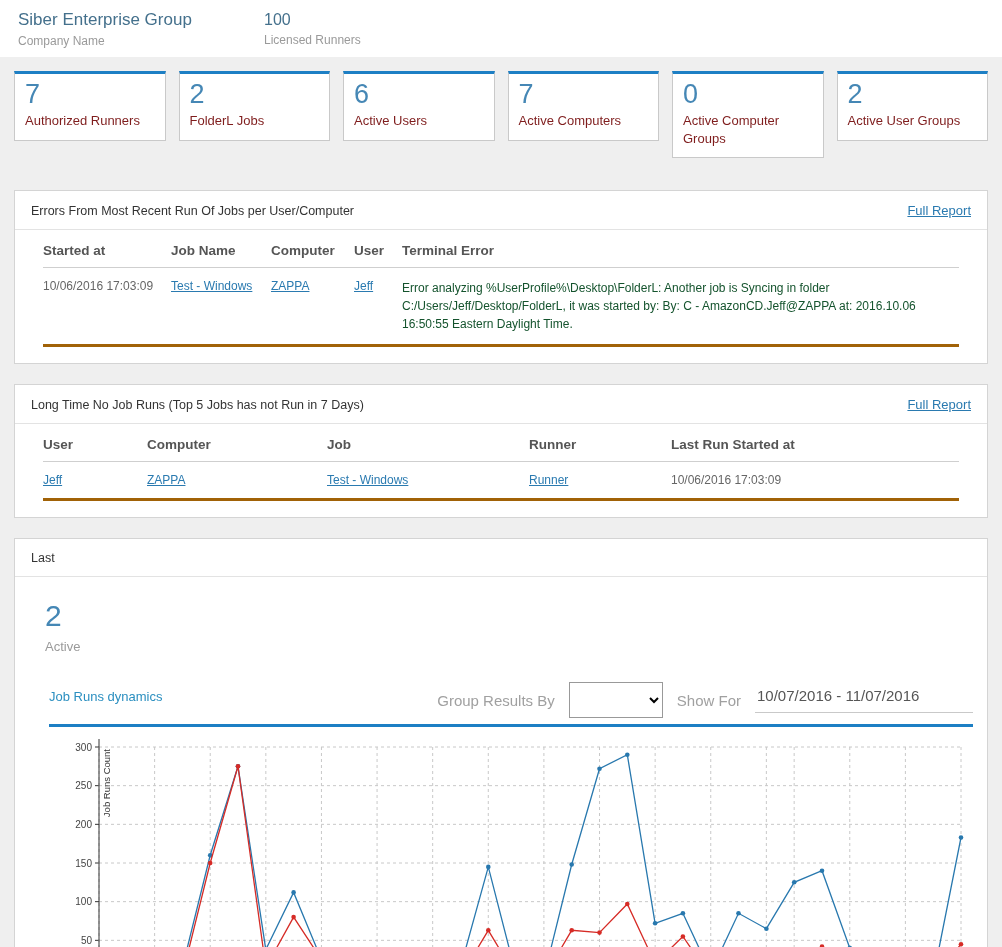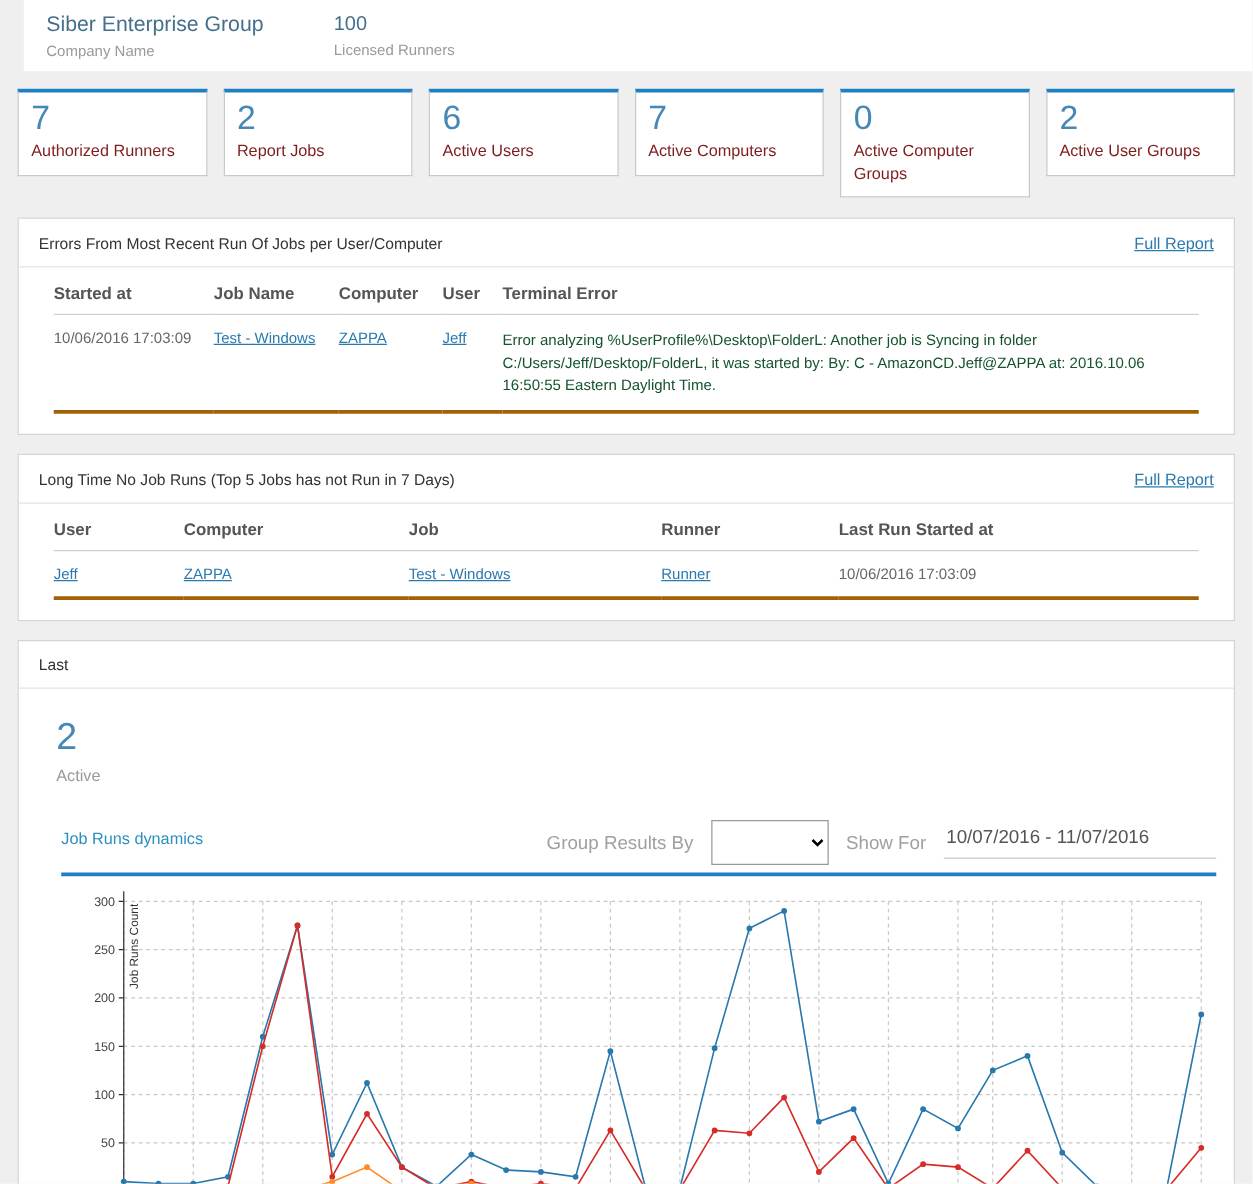--- a/index.html
+++ b/index.html
@@ -5,39 +5,39 @@
   * { box-sizing: border-box; }
   html,body { margin:0; padding:0; }
   body {
     width:1002px; height:947px; overflow:hidden;
     background:#efefef;
     font-family:"Liberation Sans", sans-serif;
     color:#333;
   }
   
   .top-header {
-    background:#fff; padding:10px 18px 9px; display:flex; gap:0;margin-left:19px;
+    background:#fff; padding:10px 18px 9px; display:flex; gap:16px;
   }
   .hdr-block { min-width:230px; }
   .hdr-title { color:#44708c; font-size:17px; }
   .hdr-num   { color:#44708c; font-size:16px; padding-top:1px; }
   .hdr-sub   { color:#9a9a9a; font-size:12px; margin-top:4px; }
 
   
   .cards { display:flex; gap:13px; padding:14px 14px 12px; align-items:flex-start; }
   .card {
     flex:1; background:#fff; border:1px solid #c9c9c9; border-top:3px solid #1d7fc4;
     padding:5px 10px 10px; min-height:58px;
   }
   .card-value { color:#4587b5; font-size:27px; line-height:1.15; }
   .card-label { color:#7f1d1d; font-size:13px; margin-top:2px; line-height:1.35; }
 
   
   .panel {
-    margin:4px 14px 15px; background:#fff; border:1px solid #d4d4d4;
+    margin:20px 14px 15px; background:#fff; border:1px solid #d4d4d4;
   }
   .panel-head {
     display:flex; justify-content:space-between; align-items:center;
     padding:12px 16px 11px; border-bottom:1px solid #e3e3e3;
   }
   .panel-title { font-size:12.5px; color:#333; }
   .full-report { color:#2a7ab0; font-size:13px; text-decoration:underline; cursor:pointer; }
 
   table { border-collapse:collapse; margin:2px 28px 16px; width:calc(100% - 56px); table-layout:fixed; }
   th {
@@ -92,21 +92,21 @@
   </div>
 </div>
 
 <div class="cards">
   <div class="card">
     <div class="card-value">7</div>
     <div class="card-label">Authorized Runners</div>
   </div>
   <div class="card">
     <div class="card-value">2</div>
-    <div class="card-label">Report Jobs</div>
+    <div class="card-label">FolderL Jobs</div>
   </div>
   <div class="card">
     <div class="card-value">6</div>
     <div class="card-label">Active Users</div>
   </div>
   <div class="card">
     <div class="card-value">7</div>
     <div class="card-label">Active Computers</div>
   </div>
   <div class="card">

